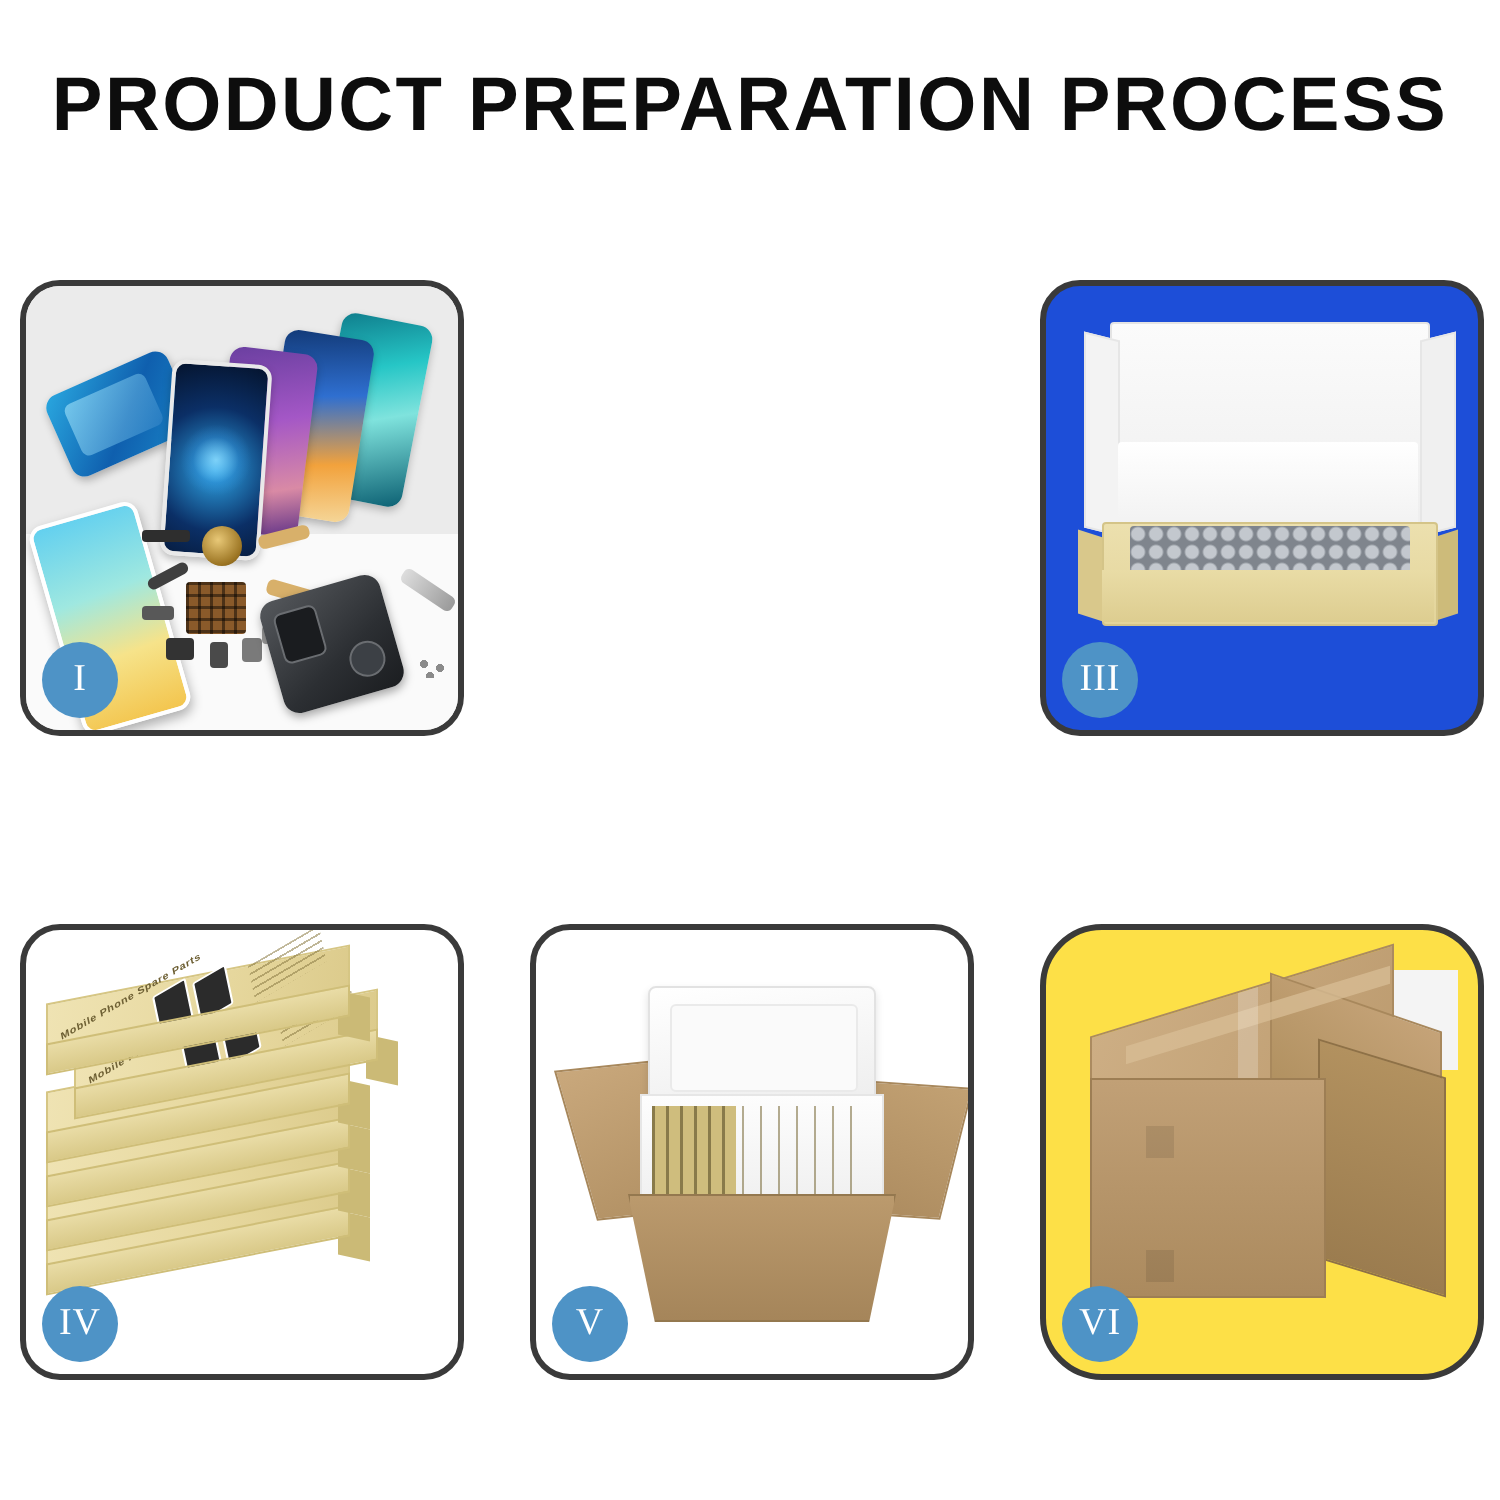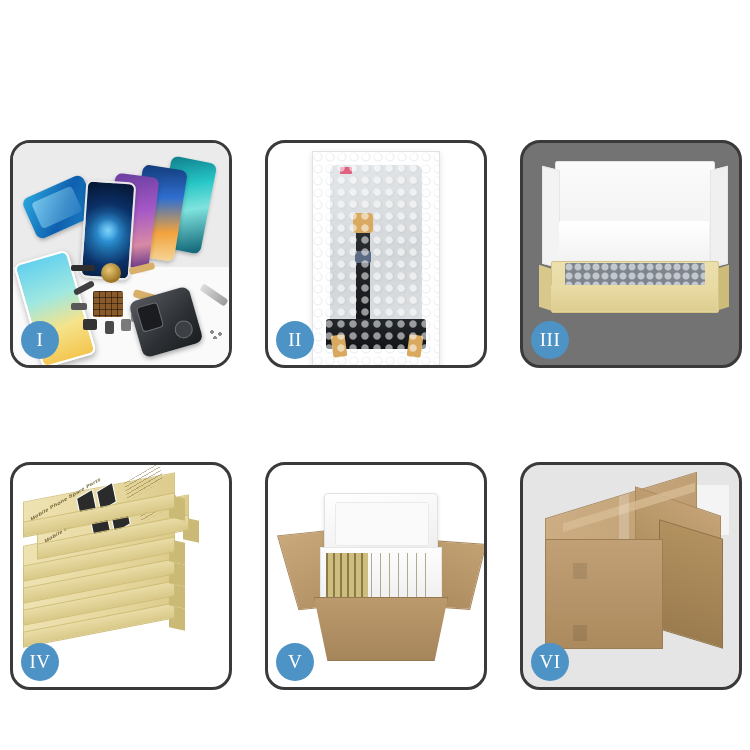--- a/index.html
+++ b/index.html
@@ -150,21 +150,21 @@
   .btmstrip{position:absolute;left:58px;top:176px;width:100px;height:30px;border-radius:3px;
     background:linear-gradient(180deg,#24272b,#111316);}
   .goldtab{position:absolute;width:14px;height:22px;border-radius:2px;background:#d8a95e;top:192px;}
   .goldtab.l{left:64px;transform:rotate(-8deg);}
   .goldtab.r{left:140px;transform:rotate(8deg);}
   .bubbleoverlay{position:absolute;left:44px;top:8px;width:126px;height:214px;
     background-image:radial-gradient(circle at 5px 5px,rgba(255,255,255,.55) 3.2px,rgba(255,255,255,0) 4.2px);
     background-size:12px 12px;pointer-events:none;}
 
   
-  .p3{background:#737373;}
+  .p3{background:#1d4ed8;}
   .lidback{position:absolute;left:32px;top:18px;width:158px;height:104px;
     background:linear-gradient(180deg,#fbfbfb,#eeeeee);
     border:1px solid #e4e4e4;border-radius:2px;}
   .lidback:before{content:"";position:absolute;left:-14px;top:6px;width:16px;height:96px;
     background:#f3f3f3;border:1px solid #e6e6e6;transform:skewY(14deg);}
   .lidback:after{content:"";position:absolute;right:-14px;top:6px;width:16px;height:96px;
     background:#f0f0f0;border:1px solid #e6e6e6;transform:skewY(-14deg);}
   .foamwhite{position:absolute;left:36px;top:78px;width:150px;height:48px;
     background:linear-gradient(180deg,#ffffff,#f0f0f0);border-radius:2px;}
   .bubblefill{position:absolute;left:42px;top:120px;width:140px;height:36px;
@@ -224,21 +224,21 @@
     background-image:repeating-linear-gradient(to right,rgba(120,105,55,.55) 0 1px,transparent 1px 9px);}
   .goldfill:after{content:"";position:absolute;left:0;top:0;width:42px;height:44px;
     background-image:repeating-linear-gradient(to right,rgba(90,78,40,.6) 0 1.5px,transparent 1.5px 7px);
     background-color:#cfbd7d;}
   .cartonfront{position:absolute;left:46px;top:132px;width:132px;height:62px;
     background:linear-gradient(180deg,#bb9a6d,#a5855a);
     border:1px solid #94784f;
     clip-path:polygon(0 0,100% 0,90% 100%,10% 100%);}
 
   
-  .p6{background:#e5e5e5;}
+  .p6{background:#fde047;border-radius:31px;}
   .cartonTop{position:absolute;left:22px;top:30px;width:150px;height:60px;
     background:linear-gradient(120deg,#cdae84,#bd9c70);
     transform:skewY(-17deg);border:1px solid #ab8b60;}
   .cartonTop2{position:absolute;left:112px;top:36px;width:84px;height:58px;
     background:linear-gradient(200deg,#c5a378,#b0905f);
     transform:skewY(19deg);border:1px solid #a8885c;}
   .cartonFront{position:absolute;left:22px;top:74px;width:116px;height:108px;
     background:linear-gradient(180deg,#c1a076,#ab8a5e);border:1px solid #9d7e54;}
   .cartonSide{position:absolute;left:136px;top:64px;width:62px;height:108px;
     background:linear-gradient(180deg,#b2915f,#9b7c4f);transform:skewY(17deg);
@@ -250,20 +250,21 @@
   .tab1{position:absolute;left:50px;top:98px;width:14px;height:16px;background:rgba(0,0,0,.09);}
   .tab2{position:absolute;left:50px;top:160px;width:14px;height:16px;background:rgba(0,0,0,.09);}
   .whitebg{position:absolute;left:150px;top:20px;width:56px;height:50px;background:#f4f4f4;}
 </style>
 </head>
 <body>
 
 <div class="page">
 
   <div class="header">
+    <div class="title">PRODUCT PREPARATION PROCESS</div>
   </div>
 
   <div class="grid">
 
     <div class="row">
 
       <div class="panel c0 p1">
         <div class="scene">
           <div class="bandlight"></div>
           <div class="bandwhite"></div>
@@ -284,33 +285,20 @@
           <div class="sp3"></div>
           <div class="sp4"></div>
           <div class="sp5"></div>
           <div class="housing"></div>
           <div class="tool"></div>
           <div class="screws"></div>
         </div>
         <div class="badge">I</div>
       </div>
 
-      <div class="panel c1 p2">
-        <div class="scene">
-          <div class="bubblebag"></div>
-          <div class="lcd"></div>
-          <div class="lcdtag"></div>
-          <div class="flexcable"></div>
-          <div class="btmstrip"></div>
-          <div class="goldtab l"></div>
-          <div class="goldtab r"></div>
-          <div class="bubbleoverlay"></div>
-        </div>
-        <div class="badge">II</div>
-      </div>
 
       <div class="panel c2 p3">
         <div class="scene">
           <div class="lidback"></div>
           <div class="foamwhite"></div>
           <div class="boxleftface"></div>
           <div class="boxrightface"></div>
           <div class="boxbase"></div>
           <div class="bubblefill"></div>
           <div class="boxfrontface"></div>

